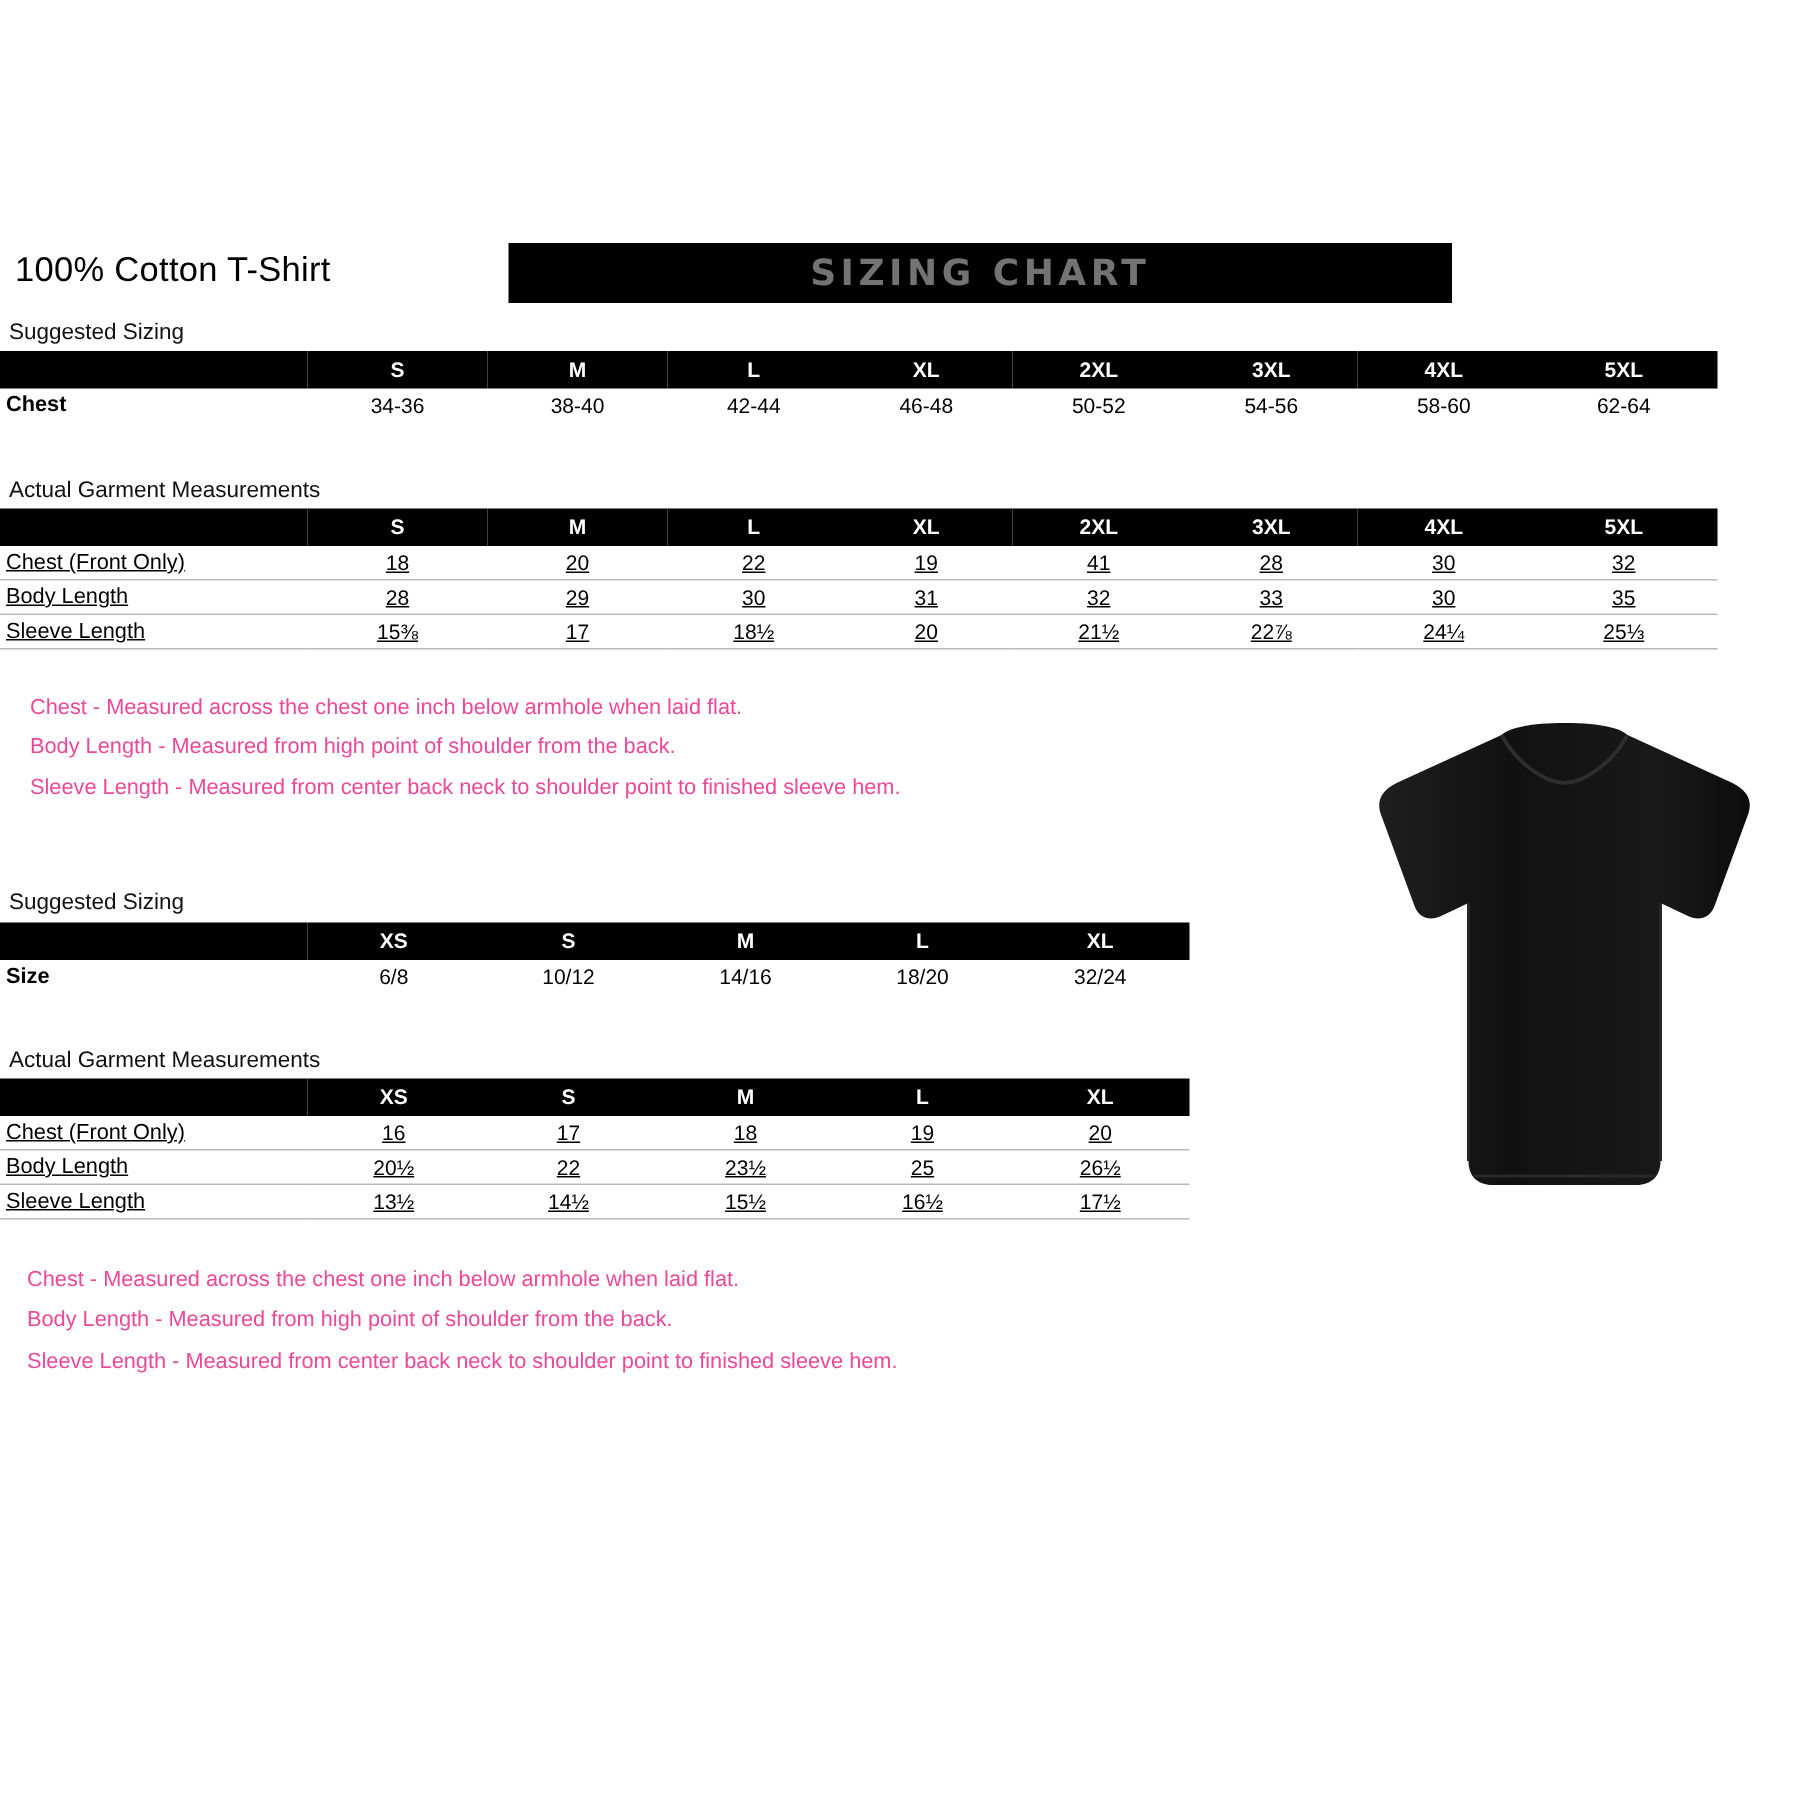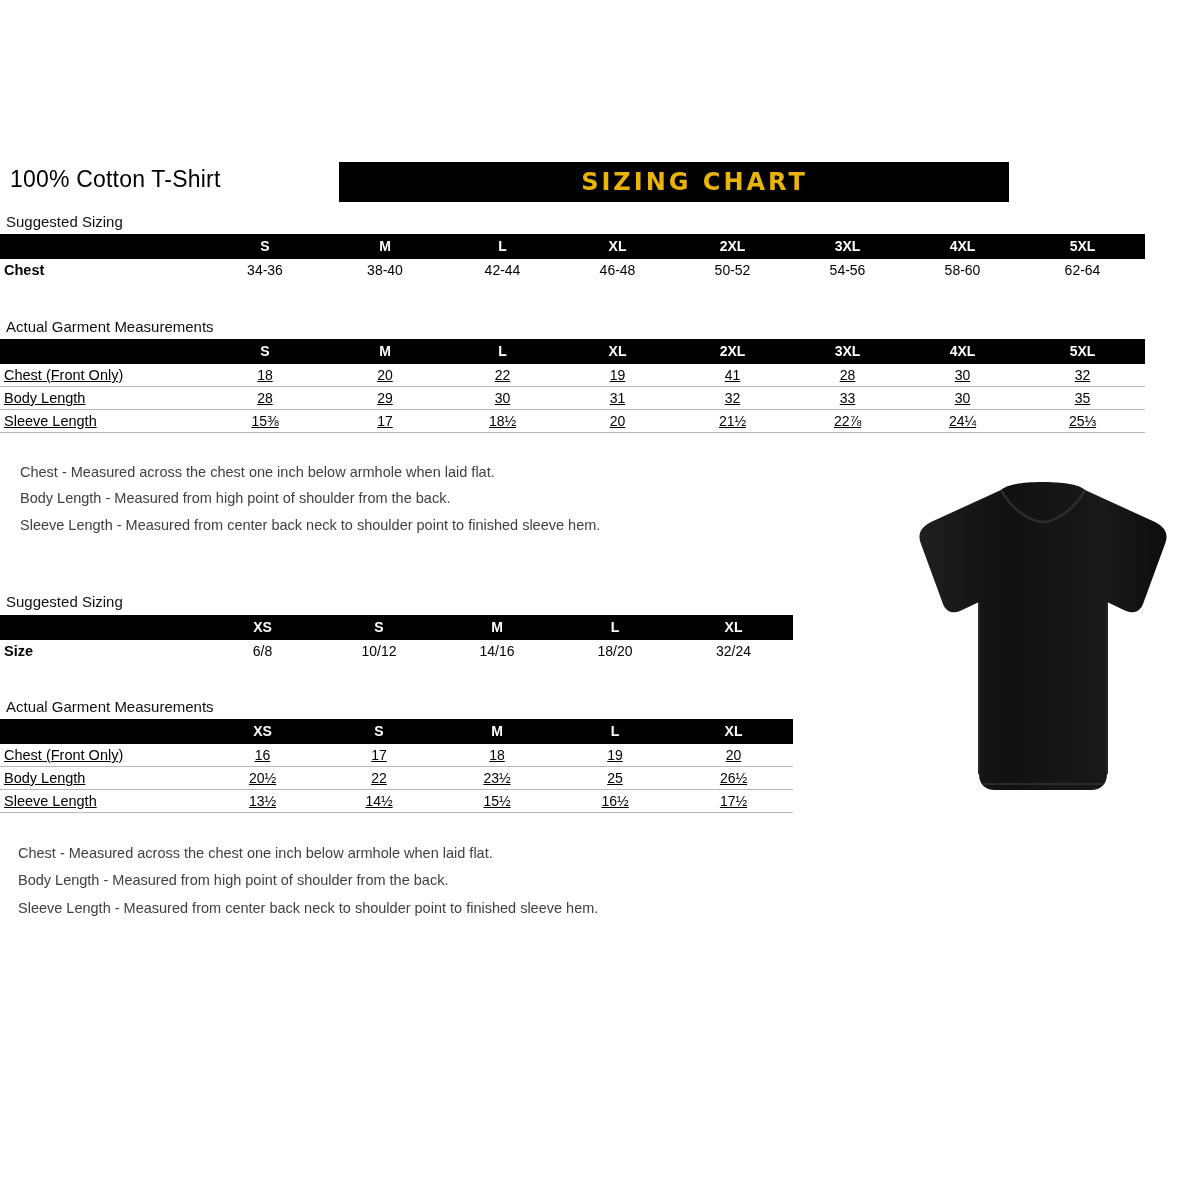--- a/index.html
+++ b/index.html
@@ -31,29 +31,28 @@
     letter-spacing: 0.2px;
     white-space: nowrap;
   }
   .sizing-chart-banner {
     position: absolute;
     left: 339px;
     top: 162px;
     width: 629px;
     height: 40px;
     background: #000000;
-    color: #eab308;
+    color: #737373;
     display: flex;
     align-items: center;
     justify-content: center;
     font-size: 24px;
     font-weight: bold;
     letter-spacing: 3px;
     font-family: "DejaVu Sans", sans-serif;
-    padding-left: 41px;
   }
 
   
   .section-label {
     position: absolute;
     font-size: 15px;
     color: #111;
     white-space: nowrap;
   }
 
@@ -107,21 +106,21 @@
   }
   .tbl-meas td {
     height: 23px;
     line-height: 23px;
   }
 
   
   .note {
     position: absolute;
     font-size: 14.5px;
-    color: #404040;
+    color: #ec4899;
     white-space: nowrap;
   }
 
   
   .youth-title {
     position: absolute;
     left: 8px;
     top: 552px;
     font-size: 23px;
     font-weight: 500;

